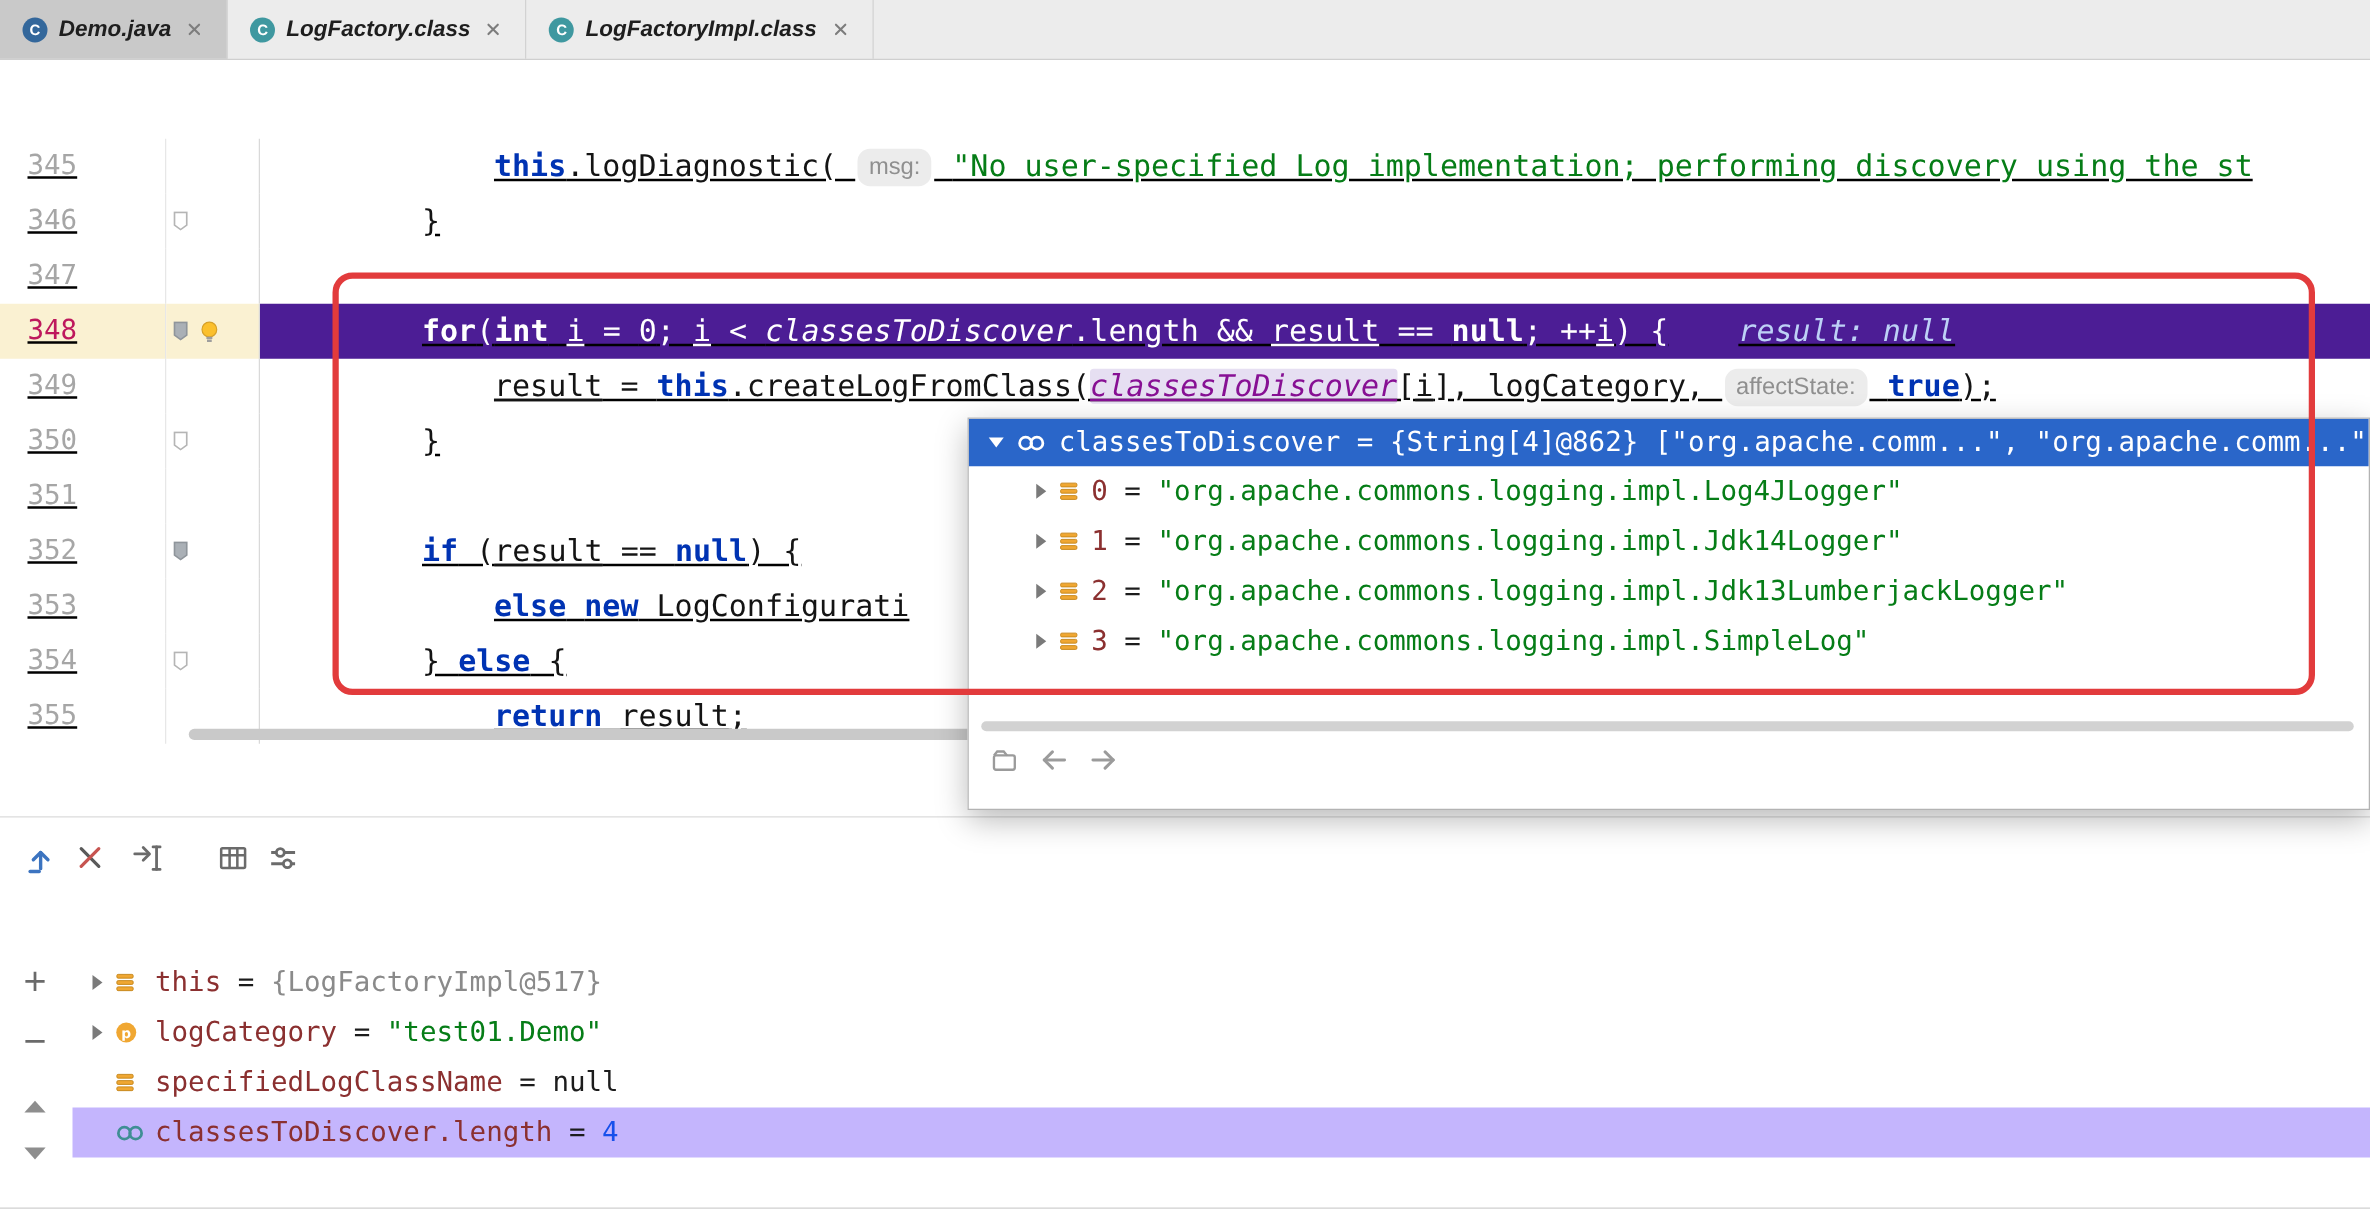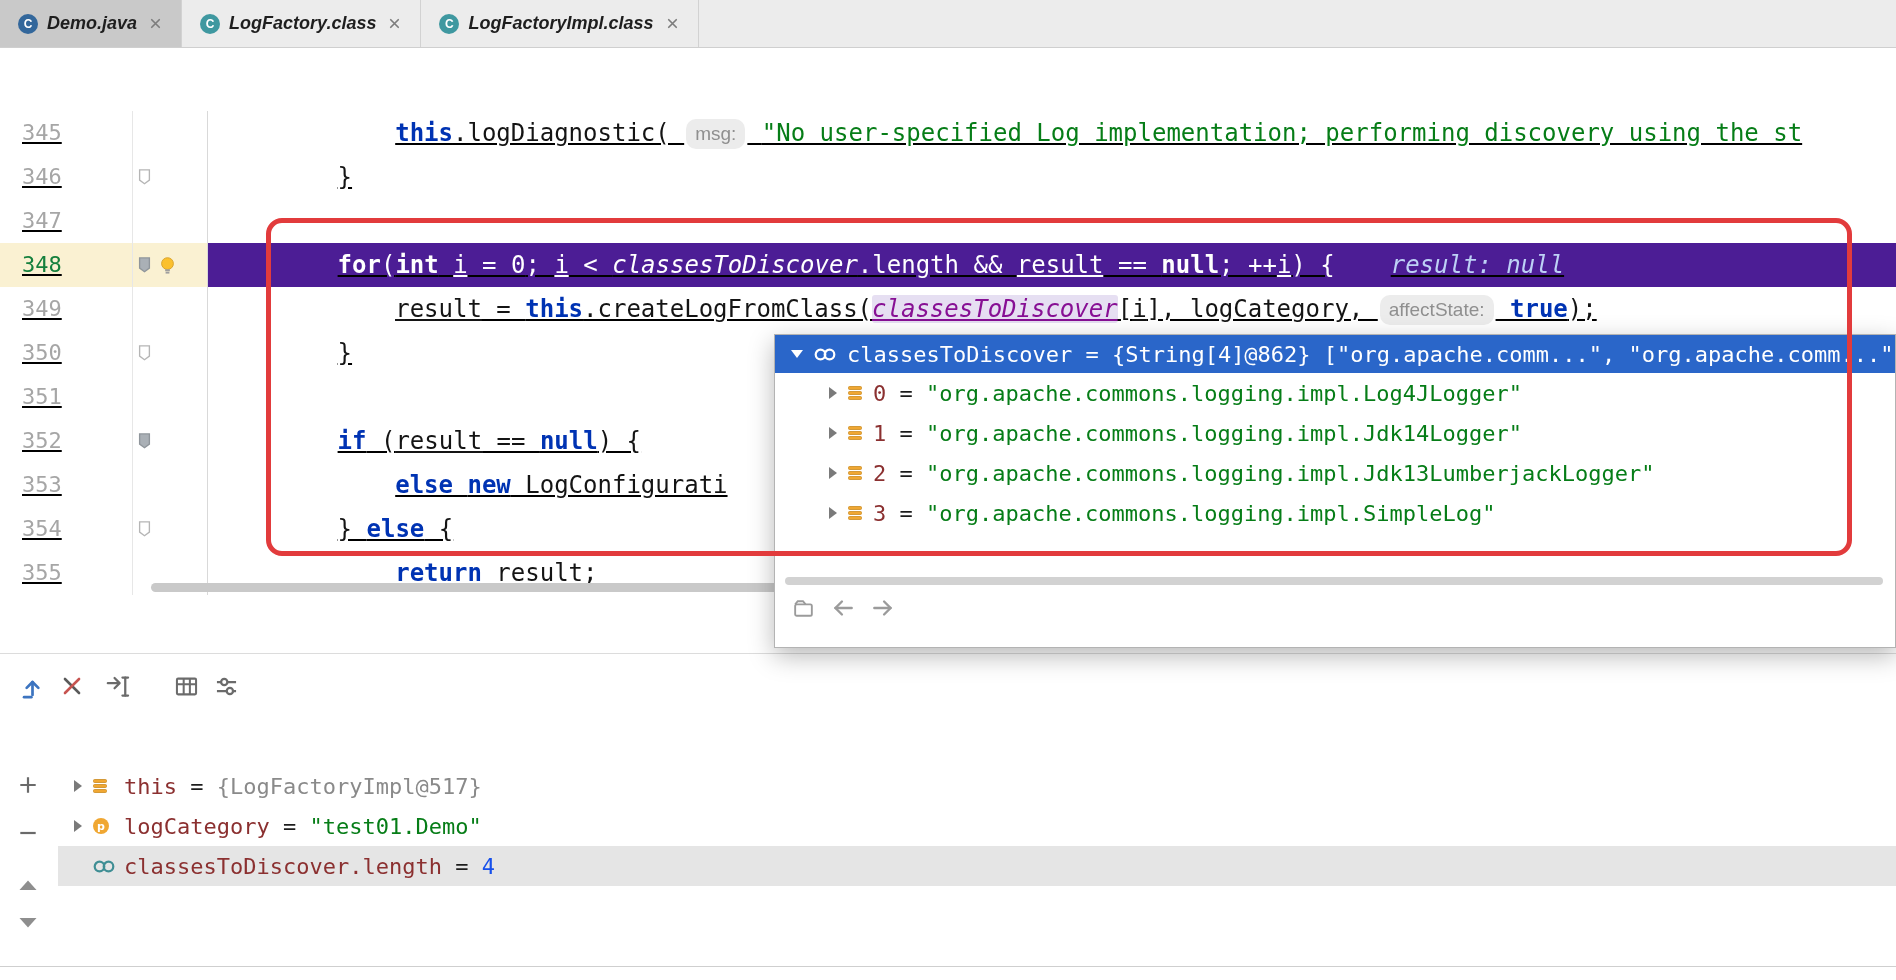--- a/index.html
+++ b/index.html
@@ -21,21 +21,21 @@
 
   
   .editor{position:absolute;left:0;top:107px;right:0;height:546px;overflow:hidden;background:#fff;}
   .lines-wrap{padding-top:4px;text-decoration:underline;}
   .code-row{display:flex;height:44px;}
   .ln{width:133px;box-sizing:border-box;padding-left:22px;font-family:"DejaVu Sans Mono",monospace;font-size:22px;line-height:44px;color:#a6a6a6;border-right:1px solid #e7e7e7;flex:none;}
   .gut{width:75px;box-sizing:border-box;border-right:1px solid #d9d9d9;display:flex;align-items:center;padding-left:5px;gap:7px;flex:none;}
   .code{flex:1;font-family:"DejaVu Sans Mono",monospace;font-size:24px;line-height:44px;white-space:pre;color:#141414;overflow:hidden;}
   .current .code{background:#4c1d95;}
   .current .ln,.current .gut{background:#faf1d2;}
-  .current .ln{color:#15803d;}
+  .current .ln{color:#be185d;}
   .current .code span{color:#ffffff !important;}
   .current .code .s-dbghint{color:#bdd1f6 !important;}
 
   .s-kw{color:#0033b3;font-weight:bold;}
   .s-pl{color:#141414;}
   .s-num{color:#1750eb;}
   .s-str{color:#067d17;}
   .s-u{color:#141414;text-decoration:underline;}
   .s-it{color:#141414;font-style:italic;}
   .s-hov{color:#871094;font-style:italic;text-decoration:underline;background:#e6dff2;border-radius:3px;}
@@ -53,21 +53,21 @@
   
   .vars-header{position:absolute;left:0;top:718px;right:0;height:42px;border-top:1px solid #e3e3e3;display:flex;align-items:center;padding-left:34px;font-size:19px;color:#1c1c1c;background:#fff;box-sizing:border-box;}
   .vars-panel{position:absolute;left:0;top:760px;right:0;bottom:0;background:#fff;}
   .vars-controls{position:absolute;left:0;top:10px;width:56px;display:flex;flex-direction:column;align-items:center;}
   .vc-btn{width:30px;height:30px;display:flex;align-items:center;justify-content:center;}
   .vc-btn:nth-child(2){margin-top:18px;}
   .vc-btn:nth-child(3){margin-top:22px;}
   .vc-btn:nth-child(4){margin-top:8px;}
   .vars-rows{position:absolute;left:58px;top:6px;right:0;}
   .var-row{height:40px;display:flex;align-items:center;padding-left:6px;}
-  .var-row.selected{background:#e5e5e5;}
+  .var-row.selected{background:#c4b5fd;}
   .chev-cell{width:28px;display:flex;justify-content:center;flex:none;}
   .icn-cell{width:32px;display:flex;justify-content:flex-start;flex:none;}
   .row-text{white-space:pre;font-family:"DejaVu Sans Mono",monospace;font-size:22px;}
   .v-name{color:#8b3030;}
   .v-eq{color:#1c1c1c;}
   .v-ref{color:#8a8a8a;}
   .v-str{color:#067d17;}
   .v-plain{color:#1c1c1c;}
   .v-num{color:#1750eb;}
   .vars-bottom-line{position:absolute;left:0;right:0;top:206px;border-top:1px solid #cfcfcf;}
@@ -326,20 +326,35 @@
           <span class="icn-cell">
             <span class="icn">
               <svg viewBox="0 0 18 18" width="18" height="18">
                 <circle cx="9" cy="9" r="8" fill="#f0a732"></circle>
                 <text x="9" y="13" text-anchor="middle" font-size="11" font-weight="bold" fill="#ffffff" font-family="DejaVu Sans, sans-serif">p</text>
               </svg>
             </span>
           </span>
           <span class="row-text"><span class="v-name">logCategory</span><span class="v-eq"> = </span><span class="v-str">"test01.Demo"</span></span>
         </div>
+        <div class="var-row">
+          <span class="chev-cell"></span>
+          <span class="icn-cell">
+            <span class="icn">
+              <svg viewBox="0 0 16 16" width="16" height="16">
+                <g fill="#f0a732" stroke="#c98a1f" stroke-width="0.8">
+                  <rect x="1.5" y="1.5" width="13" height="3" rx="1"></rect>
+                  <rect x="1.5" y="6.5" width="13" height="3" rx="1"></rect>
+                  <rect x="1.5" y="11.5" width="13" height="3" rx="1"></rect>
+                </g>
+              </svg>
+            </span>
+          </span>
+          <span class="row-text"><span class="v-name">specifiedLogClassName</span><span class="v-eq"> = </span><span class="v-plain">null</span></span>
+        </div>
         <div class="var-row selected">
           <span class="chev-cell"></span>
           <span class="icn-cell">
             <span class="icn">
               <svg viewBox="0 0 24 14" width="24" height="15" fill="none" stroke="currentColor" stroke-width="2.2">
                 <circle cx="7.5" cy="7" r="4.8"></circle>
                 <circle cx="16.5" cy="7" r="4.8"></circle>
               </svg>
             </span>
           </span>

